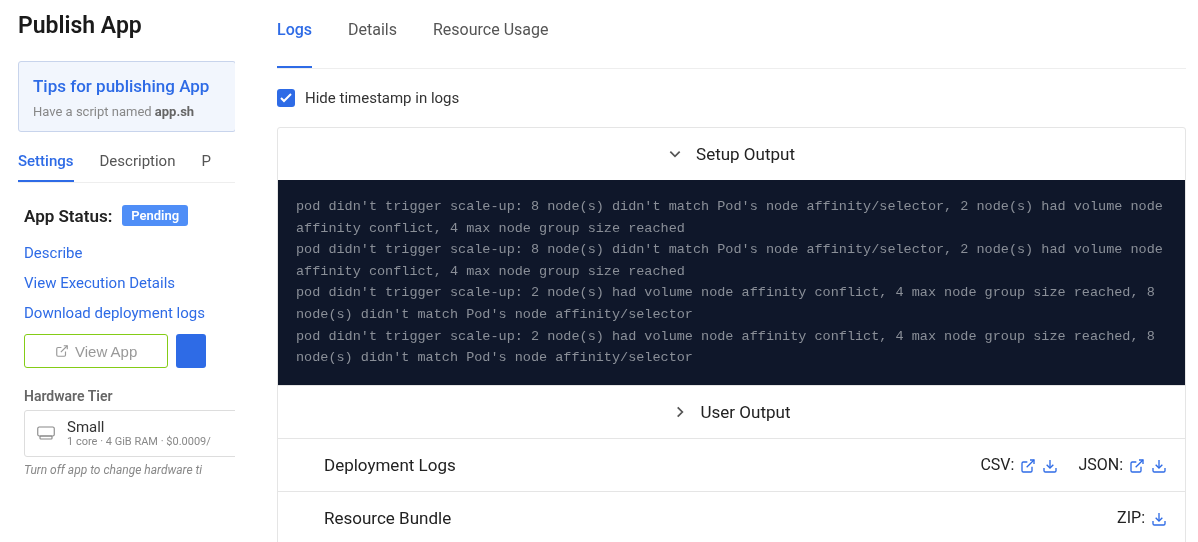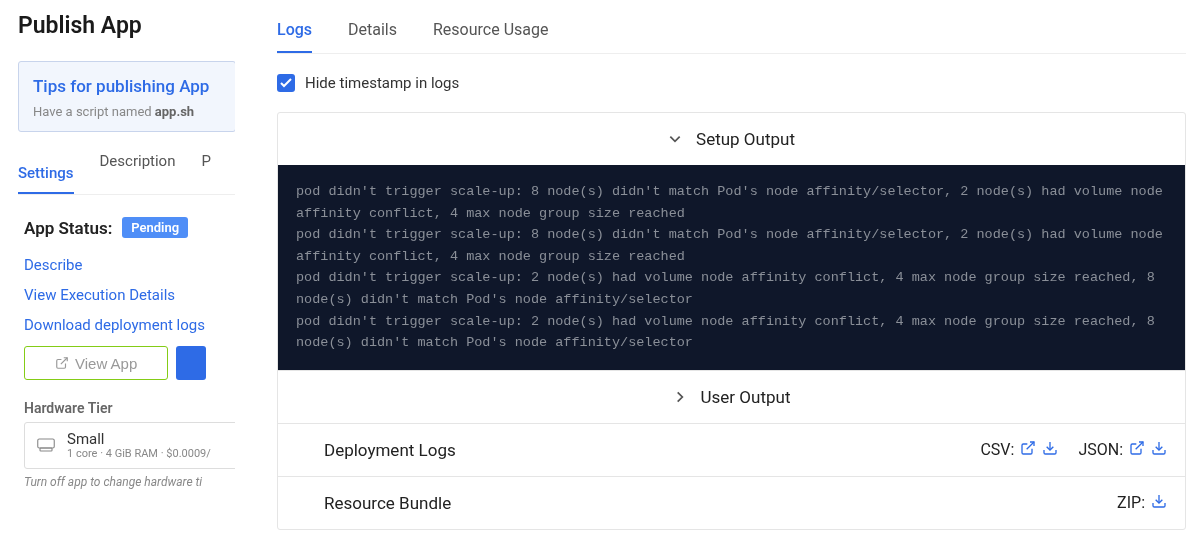--- a/index.html
+++ b/index.html
@@ -61,21 +61,20 @@
   .side-tab {
     color: #555;
     font-size: 15px;
     padding-bottom: 10px;
     cursor: pointer;
   }
   .side-tab.active {
     color: #2e6be6;
     border-bottom: 2px solid #2e6be6;
     font-weight: 500;
-    margin-top: 12px;
   }
 
   .status-row {
     display: flex;
     align-items: center;
     gap: 10px;
     margin-bottom: 18px;
     margin-left: 6px;
   }
   .status-label {
@@ -169,21 +168,21 @@
   }
   .main-tabs {
     display: flex;
     gap: 36px;
     border-bottom: 1px solid #eee;
     margin-bottom: 20px;
   }
   .main-tab {
     color: #555;
     font-size: 16px;
-    padding-bottom: 12px;
+    padding-bottom: 27px;
     cursor: pointer;
   }
   .main-tab.active {
     color: #2e6be6;
     border-bottom: 2px solid #2e6be6;
     font-weight: 500;
   }
 
   .hide-ts {
     display: flex;
@@ -230,21 +229,21 @@
     padding: 16px 18px;
     font-family: "SFMono-Regular", Consolas, "Liberation Mono", Menlo, monospace;
     font-size: 13.5px;
     color: #8a8f98;
     line-height: 1.6;
     white-space: pre-wrap;
     word-break: break-word;
   }
   .dl-group {
     display: flex;
-    align-items: flex-start;
+    align-items: flex-end;
     gap: 6px;
     font-size: 16px;
     color: #222;
   }
   .dl-label { margin-left: 14px; }
   .dl-icon {
     width: 16px; height: 16px;
     color: #2e6be6;
     cursor: pointer;
   }

